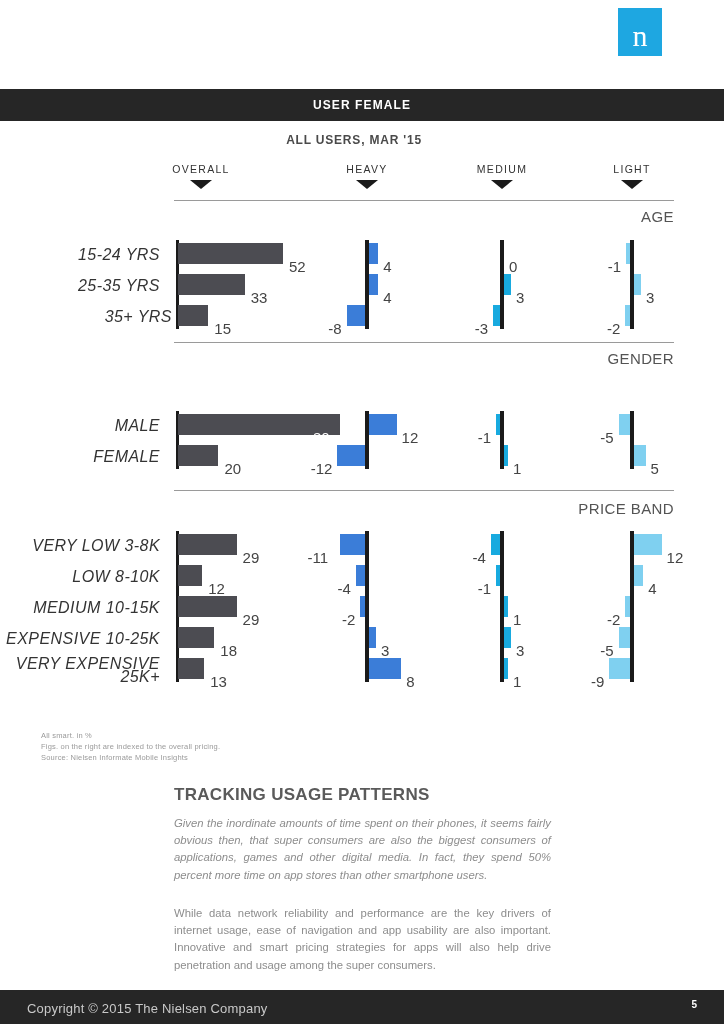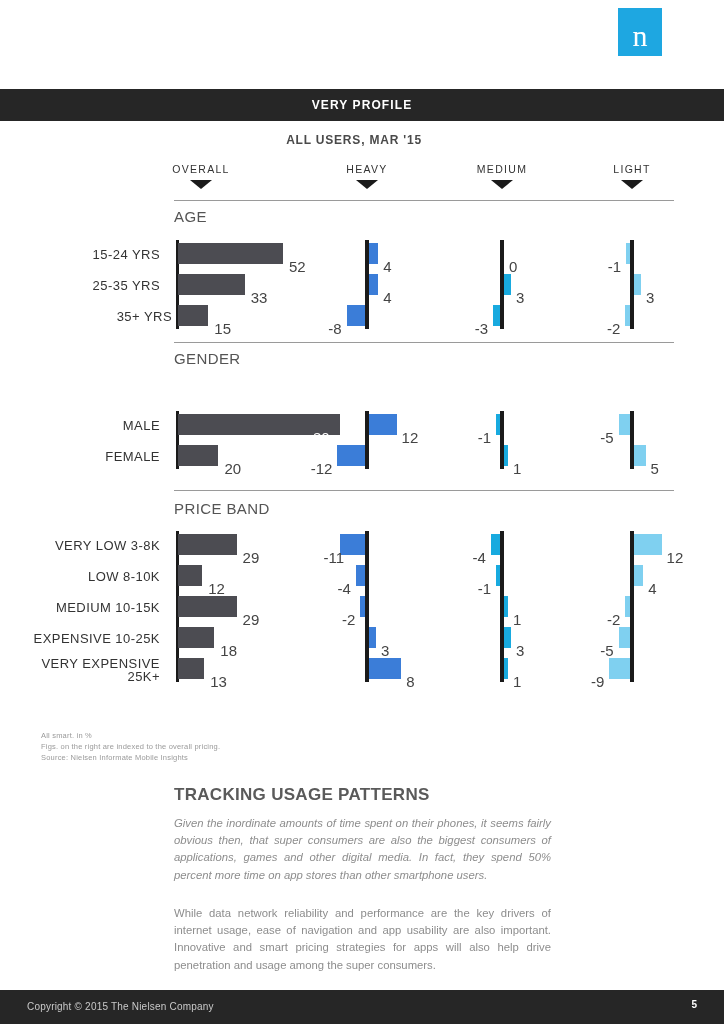--- a/index.html
+++ b/index.html
@@ -92,35 +92,36 @@
     position: absolute;
     left: 174px;
     width: 500px;
     height: 1px;
     background: #9a9a9a;
   }
   .sec-title {
     position: absolute;
     left: 174px;
     width: 500px;
-    text-align: left;
+    text-align: right;
     font-size: 15px;
     color: #545454;
     letter-spacing: 0.4px;
   }
 
   
   .row-label {
     position: absolute;
     width: 160px;
     text-align: right;
-    font-size: 13px;
+    font-size: 16px;
     letter-spacing: 0.45px;
     color: #333333;
     line-height: 13px;
+    font-style: italic;
   }
 
   
   .axis {
     position: absolute;
     width: 4px;
     background: #1a1a1a;
   }
   .axis-overall {
     position: absolute;
@@ -183,42 +184,42 @@
     left: 0;
     bottom: 0;
     width: 724px;
     height: 34px;
     background: #262626;
   }
   .footer-copy {
     position: absolute;
     left: 27px;
     top: 11px;
-    font-size: 10px;
+    font-size: 13px;
     color: #c9c9c9;
     letter-spacing: 0.2px;
   }
   .footer-page {
     position: absolute;
     right: 27px;
     top: 9px;
     font-size: 10px;
     font-weight: bold;
     color: #ffffff;
   }
 </style>
 </head>
 <body>
 
 <div class="logo">
   <div class="logo-glyph">n</div>
 </div>
 
 <div class="title-bar">
-  <div class="title-bar-text">VERY PROFILE</div>
+  <div class="title-bar-text">USER FEMALE</div>
 </div>
 
 <div class="chart-subtitle">ALL USERS, MAR '15</div>
 
 <div id="chart-root">
     <div class="col-head" style="left: 141px;">OVERALL</div>
     <div class="col-arrow" style="left: 190px;"></div>
     <div class="col-head" style="left: 307px;">HEAVY</div>
     <div class="col-arrow" style="left: 356px;"></div>
     <div class="col-head" style="left: 442px;">MEDIUM</div>
@@ -284,21 +285,21 @@
     <div class="sec-rule" style="top: 490px;"></div>
     <div class="sec-title" style="top: 500px;">PRICE BAND</div>
     <div class="axis-overall" style="left: 176px; top: 531px; height: 151px;"></div>
     <div class="axis" style="left: 365px; top: 531px; height: 151px;"></div>
     <div class="axis" style="left: 500px; top: 531px; height: 151px;"></div>
     <div class="axis" style="left: 630px; top: 531px; height: 151px;"></div>
     <div class="row-label" style="left: 0px; top: 539px;">VERY LOW 3-8K</div>
     <div class="bar bar-overall" style="background: rgb(76, 76, 82); top: 534px; left: 178px; width: 58.58px;"></div>
     <div class="val" style="top: 534px; left: 242.58px;">29</div>
     <div class="bar" style="background: rgb(59, 125, 216); top: 534px; left: 339.7px; width: 25.3px;"></div>
-    <div class="val" style="top: 534px; left: 344px; transform: translateX(-100%);">-11</div>
+    <div class="val" style="top: 534px; left: 328px; transform: translateX(-100%);">-11</div>
     <div class="bar" style="background: rgb(24, 170, 223); top: 534px; left: 490.8px; width: 9.2px;"></div>
     <div class="val" style="top: 534px; left: 485.8px; transform: translateX(-100%);">-4</div>
     <div class="bar" style="background: rgb(127, 208, 240); top: 534px; left: 634px; width: 27.6px;"></div>
     <div class="val" style="top: 534px; left: 666.6px;">12</div>
     <div class="row-label" style="left: 0px; top: 570px;">LOW 8-10K</div>
     <div class="bar bar-overall" style="background: rgb(76, 76, 82); top: 565px; left: 178px; width: 24.24px;"></div>
     <div class="val" style="top: 565px; left: 208.24px;">12</div>
     <div class="bar" style="background: rgb(59, 125, 216); top: 565px; left: 355.8px; width: 9.2px;"></div>
     <div class="val" style="top: 565px; left: 350.8px; transform: translateX(-100%);">-4</div>
     <div class="bar" style="background: rgb(24, 170, 223); top: 565px; left: 496px; width: 4px;"></div>

